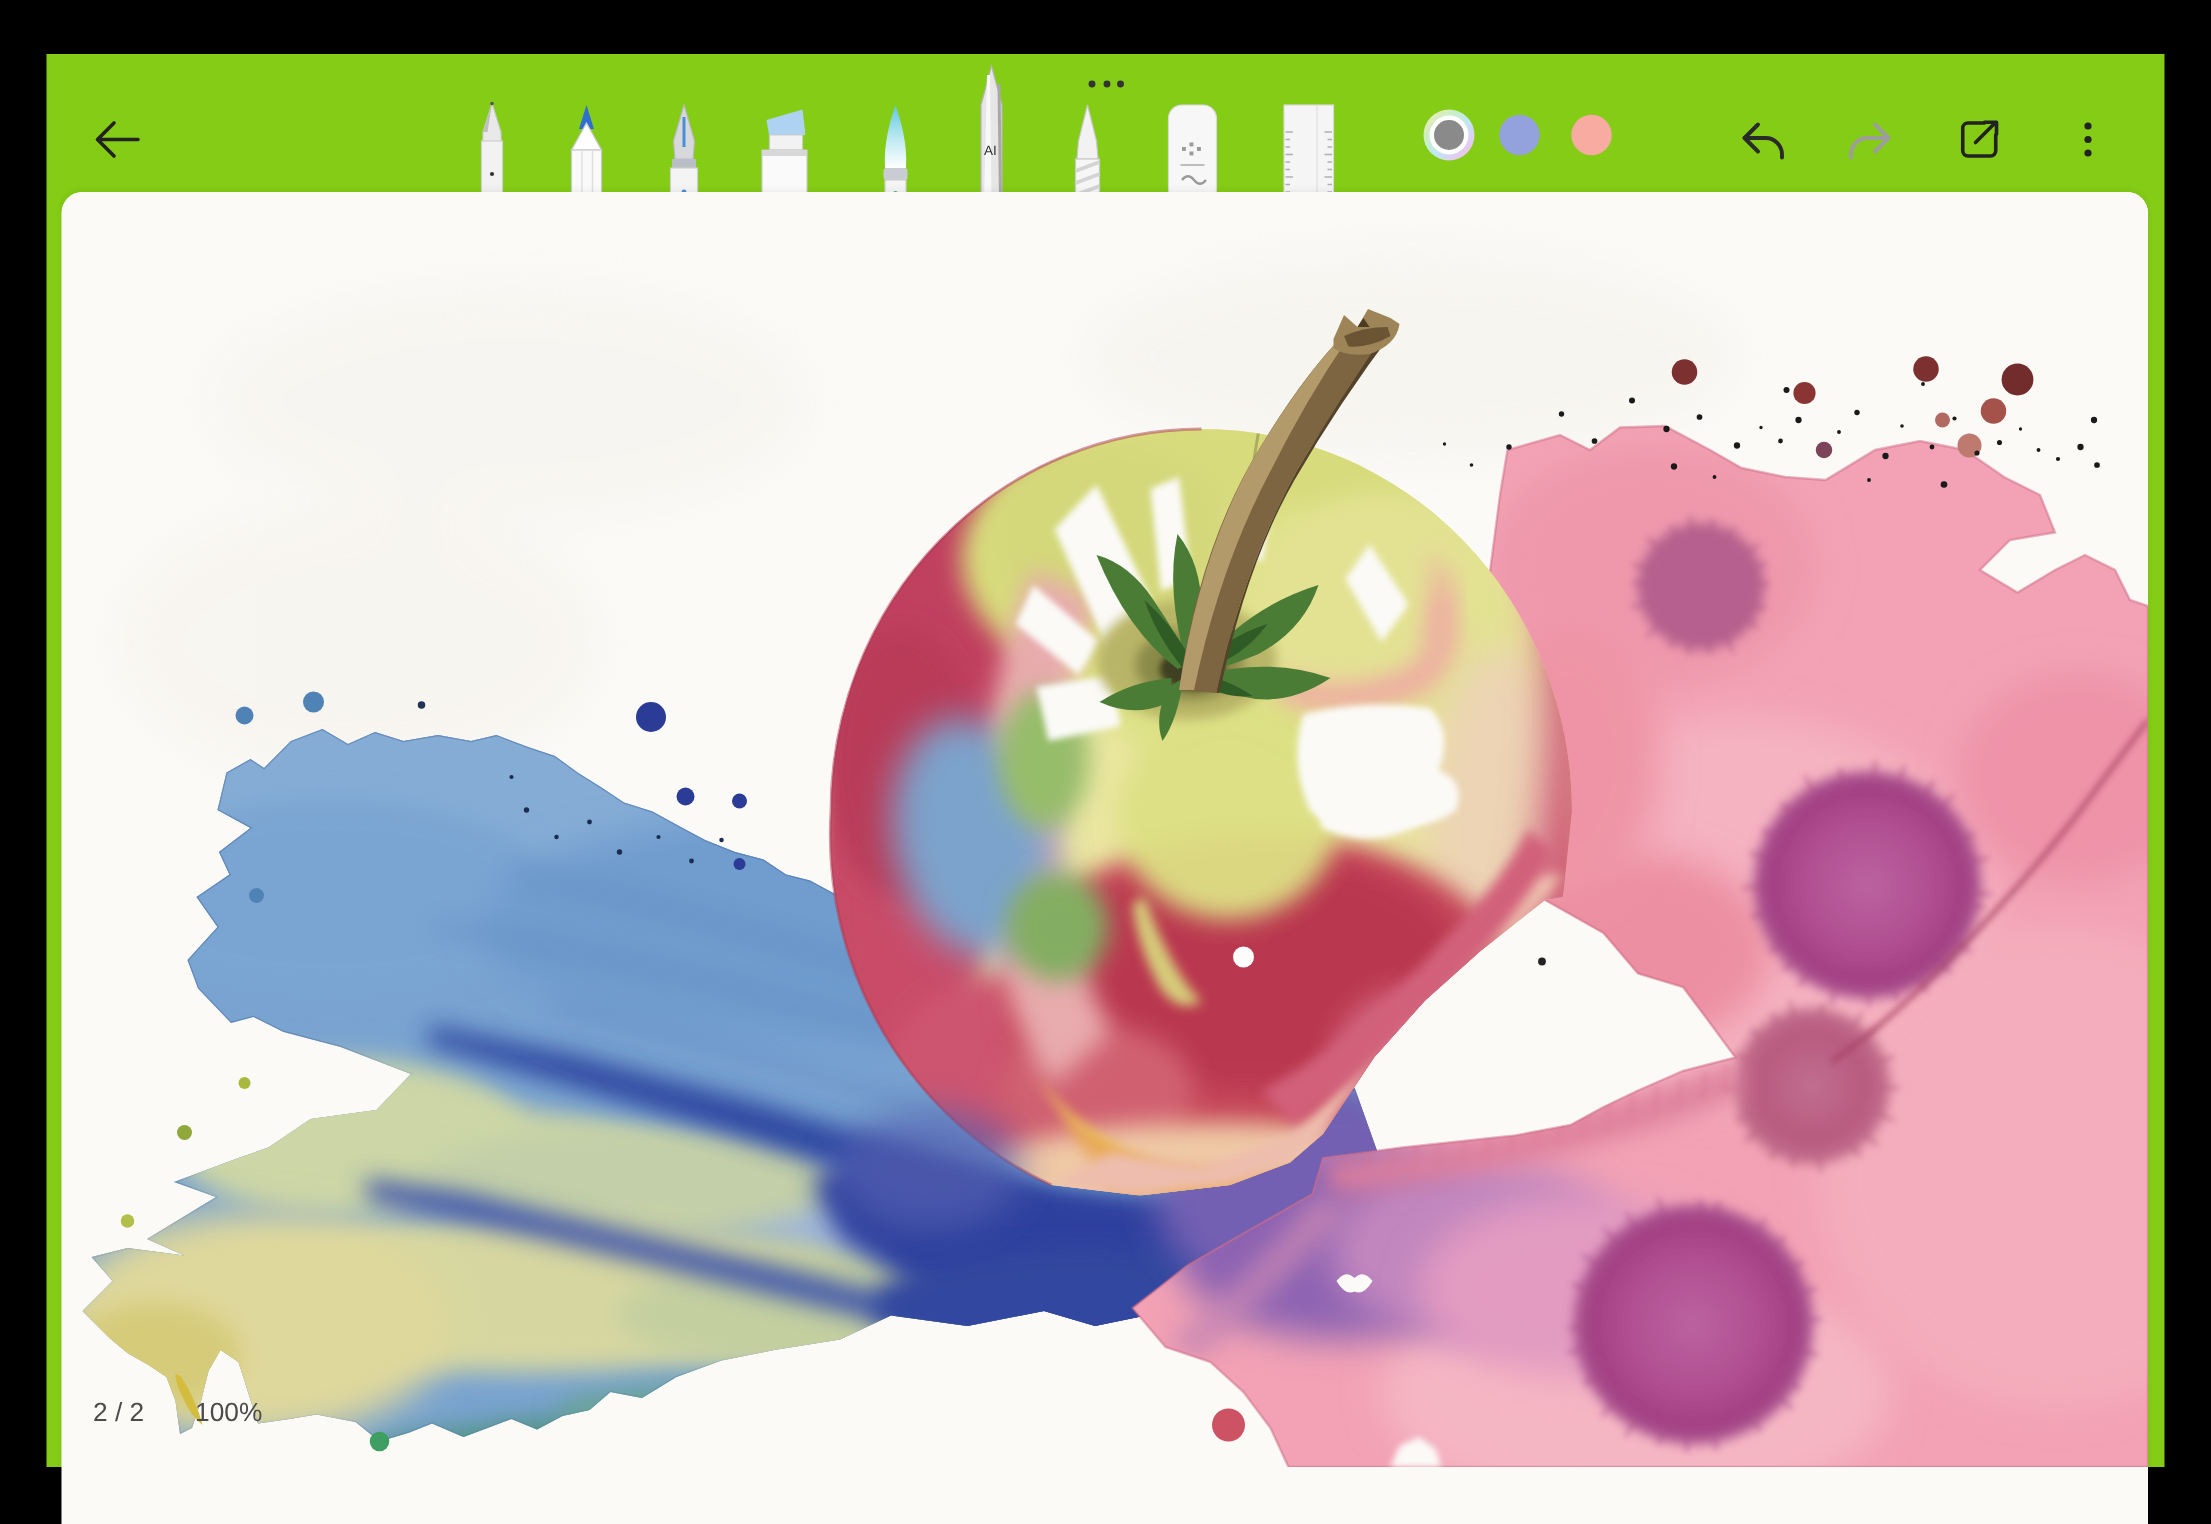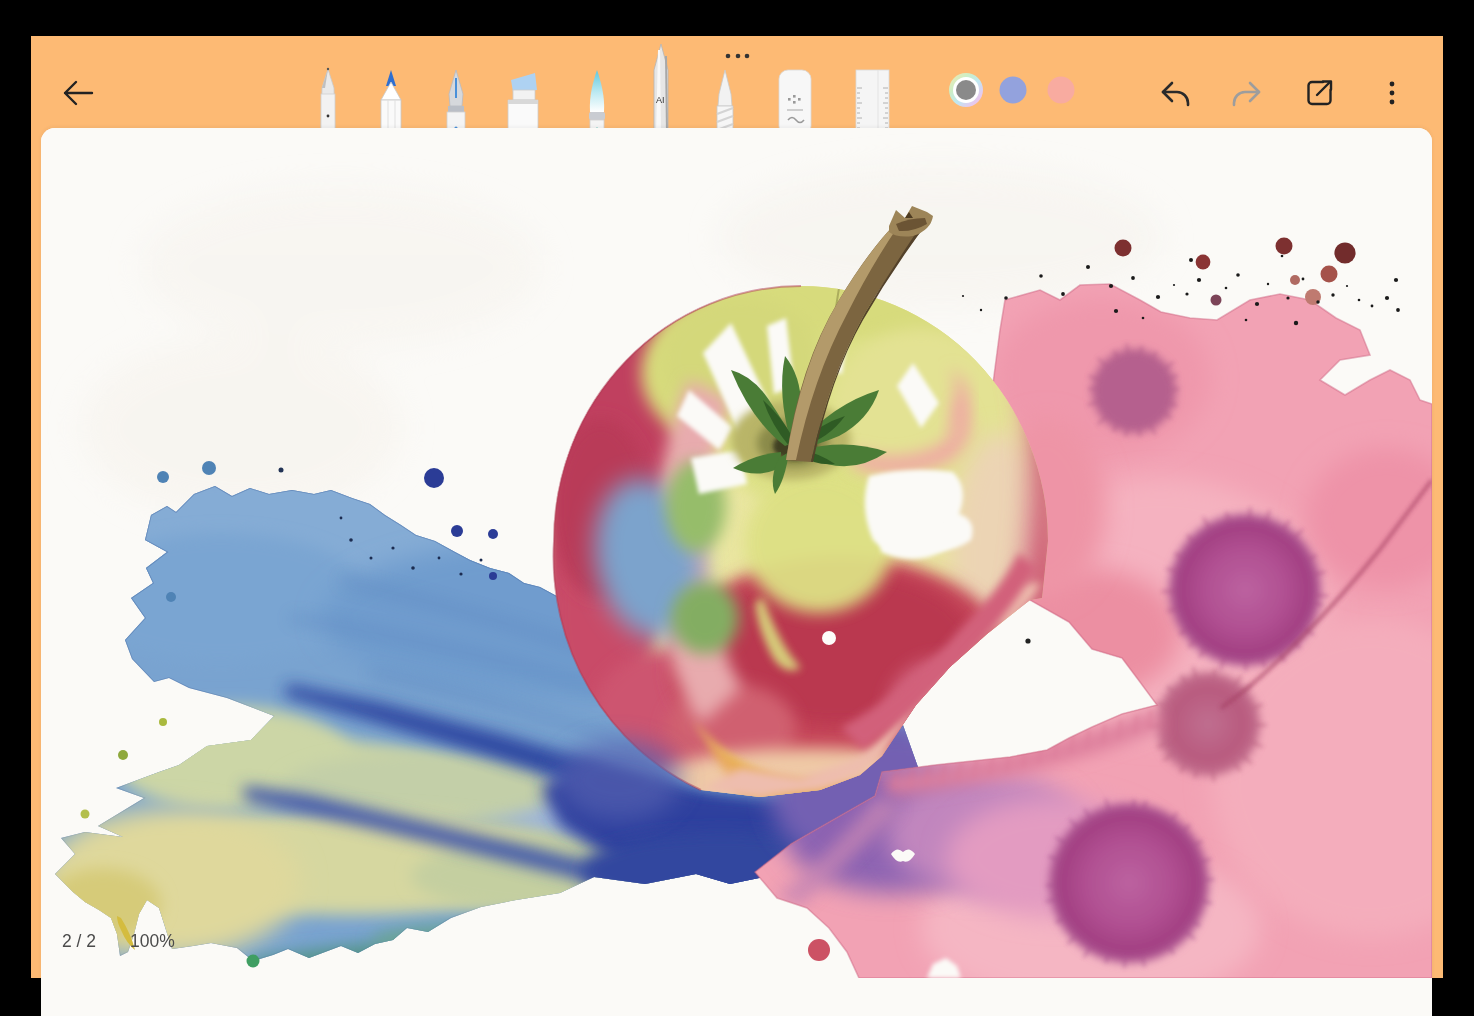--- a/index.html
+++ b/index.html
@@ -1,18 +1,18 @@
 <!DOCTYPE html>
 <html><head>
 <meta charset="utf-8">
 <style>
   html,body{margin:0;padding:0;background:#000;width:1474px;height:1016px;overflow:hidden;}
   *{box-sizing:border-box;}
   body{font-family:"Liberation Sans",sans-serif;}
-  #app{position:absolute;left:31px;top:36px;width:1412px;height:942px;background:#fdba74;}
+  #app{position:absolute;left:31px;top:36px;width:1412px;height:942px;background:#84cc16;}
   #canvas{position:absolute;left:10px;top:92px;width:1391px;height:948px;background:#fbfaf7;border-radius:14px 14px 0 0;overflow:hidden;box-shadow:0 -1px 4px rgba(0,0,0,0.06);}
   .statusbar{position:absolute;left:21px;top:803px;font-size:17.5px;color:#4b4b4b;z-index:30;}
   .statusbar span{margin-right:34px;}
 </style>
 </head>
 <body>
 <div id="app">
 
   <svg id="toolbar" width="1412" height="942" style="position:absolute;left:0;top:0;">
 

